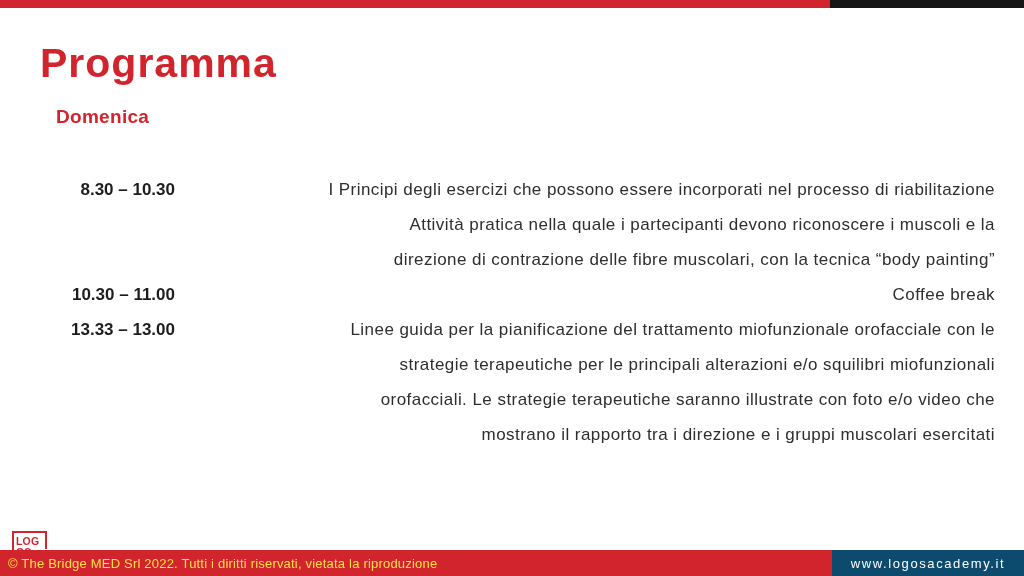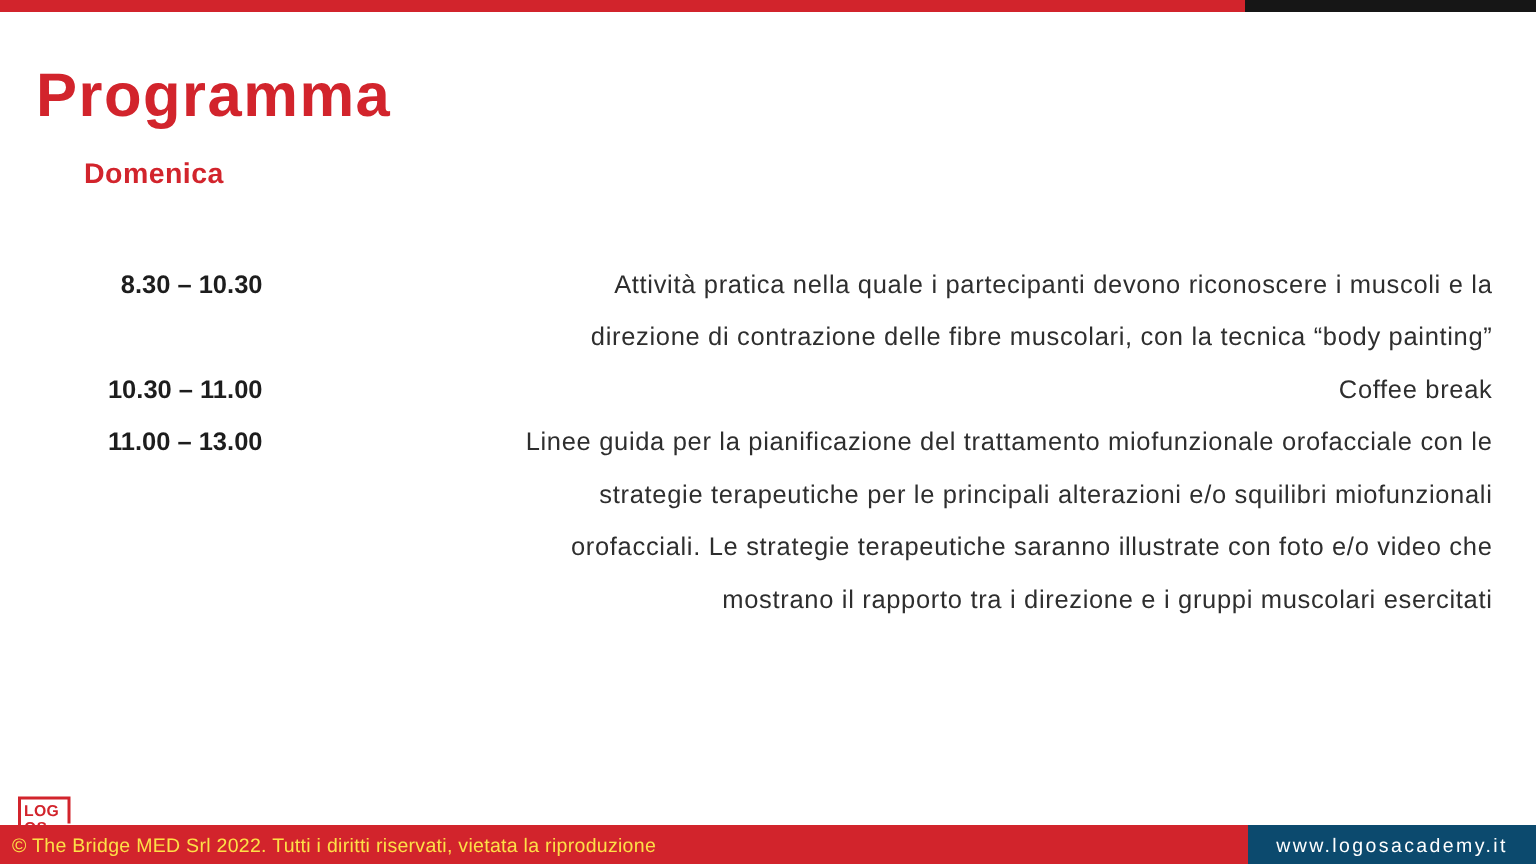--- a/index.html
+++ b/index.html
@@ -13,21 +13,21 @@
     font-family: "Liberation Sans", sans-serif;
   }
 
   
   .topbar { position: absolute; top: 0; left: 0; width: 1024px; height: 8px; display: flex; }
   .topbar .red  { width: 830px; height: 8px; background: #d2242c; }
   .topbar .black{ flex: 1; height: 8px; background: #161616; }
 
   
   .title {
-    position: absolute; left: 24px; top: 40px;
+    position: absolute; left: 40px; top: 40px;
     font-size: 41px; font-weight: 800; letter-spacing: 1px;
     color: #d2242c;
   }
   .subtitle {
     position: absolute; left: 56px; top: 106px;
     font-size: 19px; font-weight: 700; letter-spacing: 0.3px;
     color: #d2242c;
     text-align: center;
   }
 
@@ -87,34 +87,35 @@
 </div>
 
 <h1 class="title">Programma</h1>
 <h2 class="subtitle">Domenica</h2>
 
 <div class="schedule">
 
   <div class="entry">
     <div class="time">8.30 – 10.30</div>
     <div class="lines">
+      <div>I Principi degli esercizi che possono essere incorporati nel processo di riabilitazione</div>
       <div>Attività pratica nella quale i partecipanti devono riconoscere i muscoli e la</div>
       <div>direzione di contrazione delle fibre muscolari, con la tecnica “body painting”</div>
     </div>
   </div>
 
   <div class="entry">
     <div class="time">10.30 – 11.00</div>
     <div class="lines">
       <div>Coffee break</div>
     </div>
   </div>
 
   <div class="entry">
-    <div class="time">11.00 – 13.00</div>
+    <div class="time">13.33 – 13.00</div>
     <div class="lines">
       <div>Linee guida per la pianificazione del trattamento miofunzionale orofacciale con le</div>
       <div>strategie terapeutiche per le principali alterazioni e/o squilibri miofunzionali</div>
       <div>orofacciali. Le strategie terapeutiche saranno illustrate con foto e/o video che</div>
       <div>mostrano il rapporto tra i direzione e i gruppi muscolari esercitati</div>
     </div>
   </div>
 
 </div>
 

